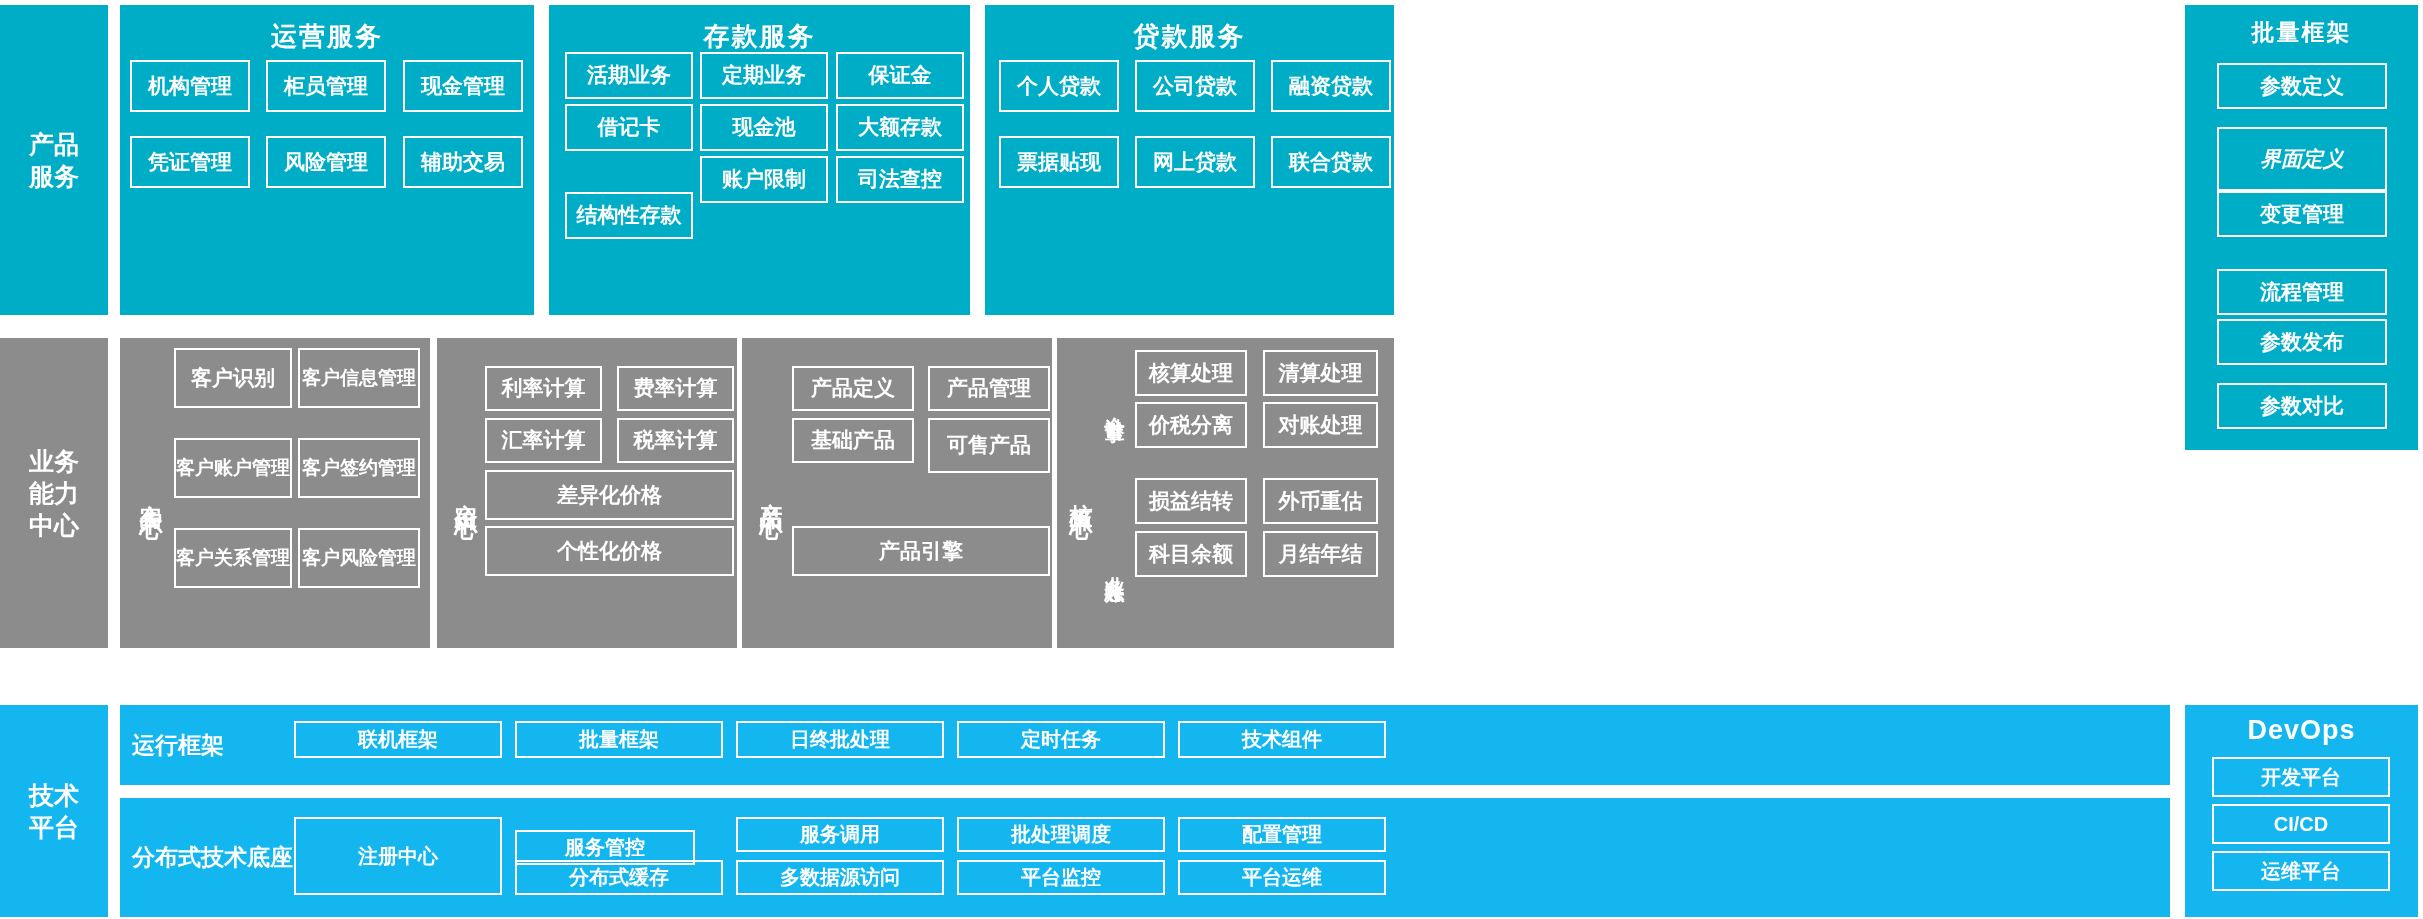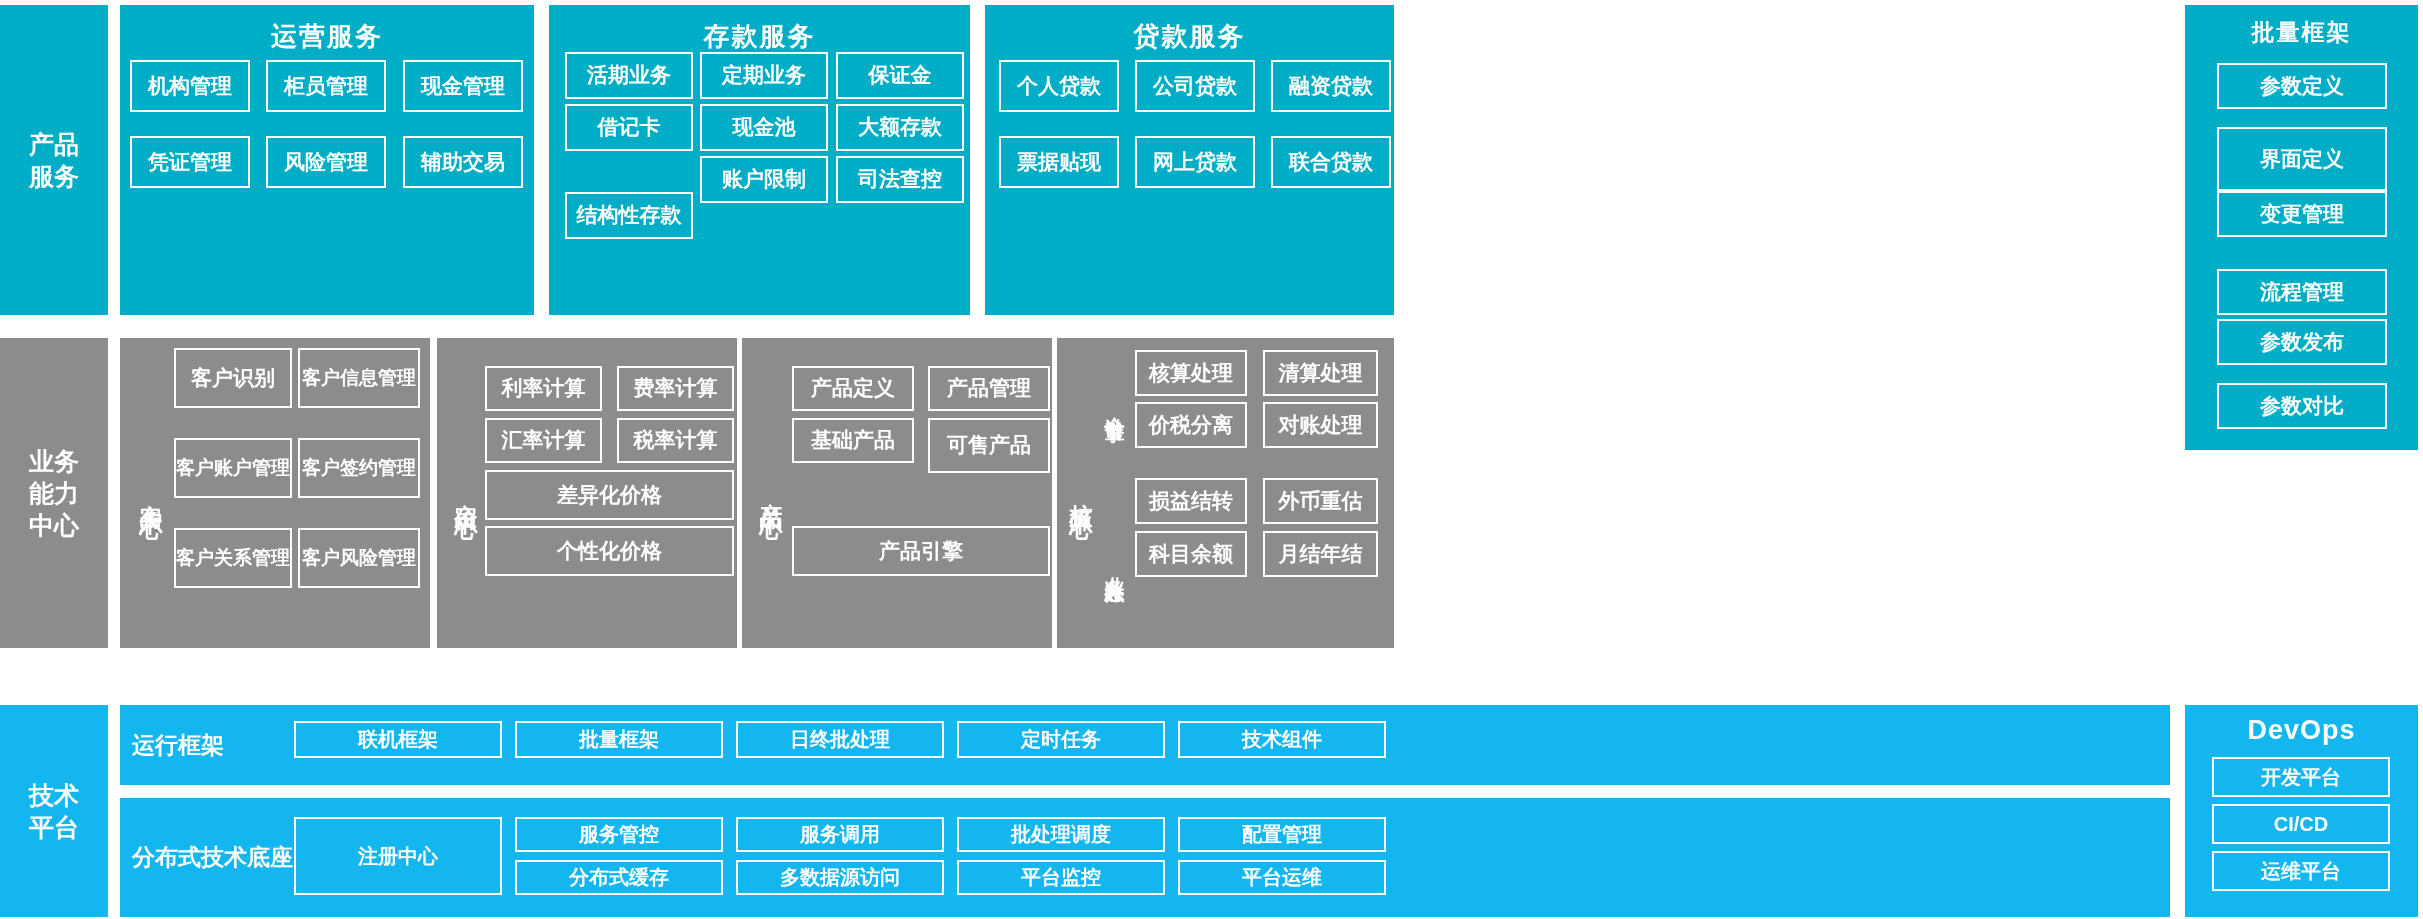--- a/index.html
+++ b/index.html
@@ -140,21 +140,21 @@
     <div class="chip" style="left:150px; top:55px; width:120px; height:52px;">公司贷款</div>
     <div class="chip" style="left:286px; top:55px; width:120px; height:52px;">融资贷款</div>
     <div class="chip" style="left:14px; top:131px; width:120px; height:52px;text-align:right;">票据贴现</div>
     <div class="chip" style="left:150px; top:131px; width:120px; height:52px;">网上贷款</div>
     <div class="chip" style="left:286px; top:131px; width:120px; height:52px;">联合贷款</div>
   </div>
 
   <div class="panel teal" style="left:2185px; top:5px; width:233px; height:445px;">
     <div class="sec-title sm" style="left:0; top:12px; width:233px;">批量框架</div>
     <div class="chip" style="left:32px; top:58px; width:170px; height:46px;">参数定义</div>
-    <div class="chip" style="left:32px; top:122px; width:170px; height:64px;">界面定义</div>
+    <div class="chip" style="left:32px; top:122px; width:170px; height:64px;font-style:italic;">界面定义</div>
     <div class="chip" style="left:32px; top:186px; width:170px; height:46px;">变更管理</div>
     <div class="chip" style="left:32px; top:250px; width:170px; height:46px;margin-top:14px;">流程管理</div>
     <div class="chip" style="left:32px; top:314px; width:170px; height:46px;">参数发布</div>
     <div class="chip" style="left:32px; top:378px; width:170px; height:46px;">参数对比</div>
   </div>
 
   <div class="panel gray side-label" style="left:0px; top:338px; width:108px; height:310px;">
     <div>
       <div>业务</div>
       <div>能力</div>
@@ -217,21 +217,21 @@
     <div class="chip thin" style="left:174px; top:16px; width:208px; height:37px;">联机框架</div>
     <div class="chip thin" style="left:395px; top:16px; width:208px; height:37px;">批量框架</div>
     <div class="chip thin" style="left:616px; top:16px; width:208px; height:37px;">日终批处理</div>
     <div class="chip thin" style="left:837px; top:16px; width:208px; height:37px;">定时任务</div>
     <div class="chip thin" style="left:1058px; top:16px; width:208px; height:37px;">技术组件</div>
   </div>
 
   <div class="panel blue" style="left:120px; top:798px; width:2050px; height:119px;">
     <div class="row-label" style="left:12px; top:0; height:119px;">分布式技术底座</div>
     <div class="chip thin" style="left:174px; top:19px; width:208px; height:78px;">注册中心</div>
-    <div class="chip thin" style="left:395px; top:19px; width:208px; height:35px;">服务管控</div>
+    <div class="chip thin" style="left:395px; top:32px; width:180px; height:35px;">服务管控</div>
     <div class="chip thin" style="left:616px; top:19px; width:208px; height:35px;">服务调用</div>
     <div class="chip thin" style="left:837px; top:19px; width:208px; height:35px;">批处理调度</div>
     <div class="chip thin" style="left:1058px; top:19px; width:208px; height:35px;">配置管理</div>
     <div class="chip thin" style="left:395px; top:62px; width:208px; height:35px;">分布式缓存</div>
     <div class="chip thin" style="left:616px; top:62px; width:208px; height:35px;">多数据源访问</div>
     <div class="chip thin" style="left:837px; top:62px; width:208px; height:35px;">平台监控</div>
     <div class="chip thin" style="left:1058px; top:62px; width:208px; height:35px;">平台运维</div>
   </div>
 
   <div class="panel blue" style="left:2185px; top:705px; width:233px; height:212px;">

